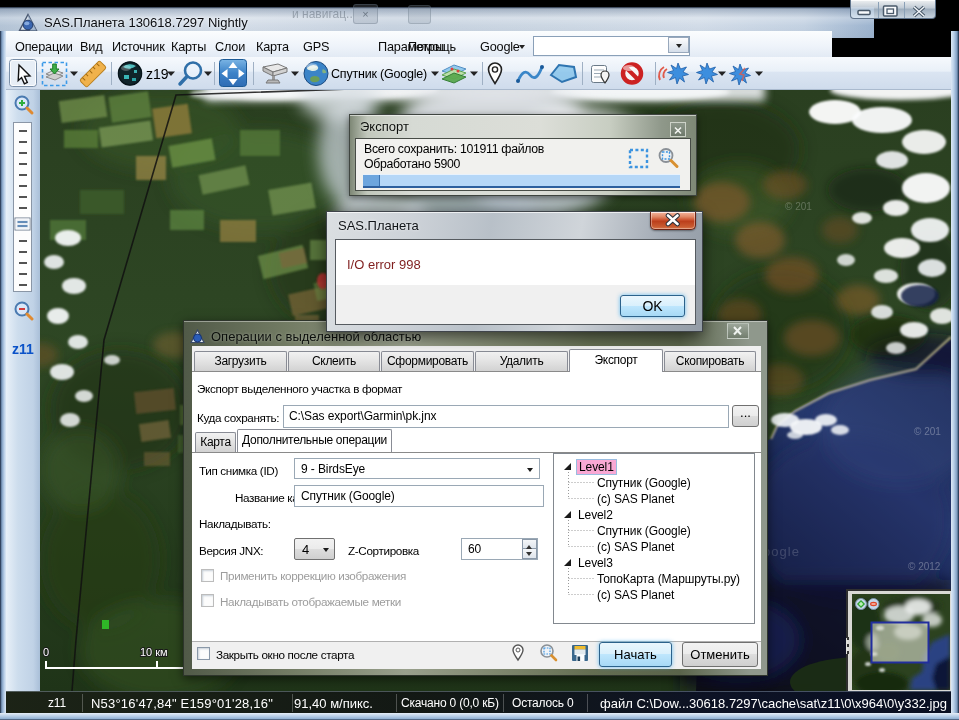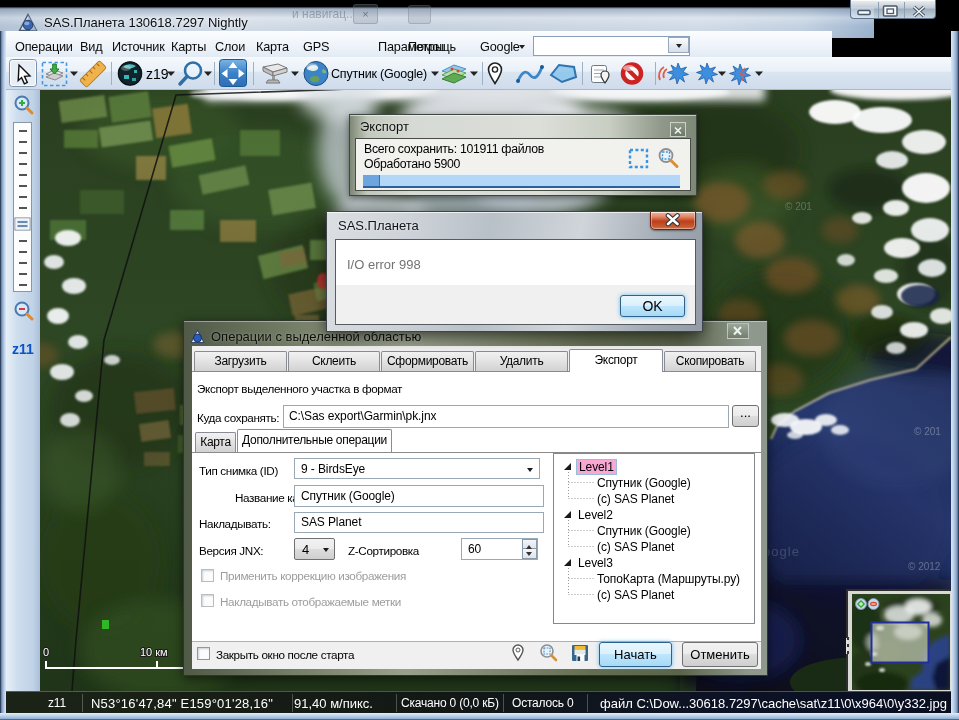--- a/index.html
+++ b/index.html
@@ -527,23 +527,20 @@
       <div class="abs lbl" style="left:7px;top:118px;">Тип снимка (ID)</div>
       <div class="abs edit" style="left:102px;top:112px;width:246px;height:21px;">
         <div class="abs" style="left:6px;top:3px;">9 - BirdsEye</div>
         <div class="abs arr" style="right:6px;top:9px;"></div>
       </div>
       <div class="abs lbl" style="left:7px;top:145px;margin-left:36px;">Название карты</div>
       <div class="abs edit" style="left:102px;top:139px;width:250px;height:22px;">
         <div class="abs" style="left:6px;top:3px;">Спутник (Google)</div>
       </div>
       <div class="abs lbl" style="left:7px;top:171px;">Накладывать:</div>
-      <div class="abs edit" style="left:102px;top:166px;width:250px;height:21px;">
-        <div class="abs" style="left:6px;top:2px;">SAS Planet</div>
-      </div>
       <div class="abs lbl" style="left:7px;top:198px;">Версия JNX:</div>
       <div class="abs" style="left:102px;top:192px;width:41px;height:22px;box-sizing:border-box;border:1px solid #707070;border-radius:2px;background:linear-gradient(180deg,#f2f2f2,#ebebeb 49%,#dddddd 50%,#cfcfcf);">
         <div class="abs" style="left:7px;top:3px;font-size:13px;">4</div>
         <div class="abs arr" style="right:5px;top:9px;"></div>
       </div>
       <div class="abs lbl" style="left:156px;top:198px;">Z-Сортировка</div>
       <div class="abs edit" style="left:269px;top:192px;width:77px;height:22px;">
         <div class="abs" style="left:6px;top:3px;">60</div>
       </div>
       <div class="abs" style="left:330px;top:193px;width:15px;height:20px;">
@@ -608,17 +605,17 @@
     <div class="abs" style="left:323px;top:0px;width:46px;height:18px;border:1px solid #6e2314;border-top:none;border-radius:0 0 5px 5px;
          background:linear-gradient(180deg,#f2b099 3%,#e08866 28%,#cc5330 46%,#bc3f1c 55%,#c85a30 85%,#d8764a 100%);
          box-shadow:inset 0 1px 0 rgba(255,255,255,.55),inset 0 0 0 1px rgba(255,255,255,.35),0 1px 2px rgba(0,0,0,.4);box-sizing:border-box;">
       <svg width="44" height="16">
         <path d="M17,3.5 L26.5,12 M26.5,3.5 L17,12" stroke="#28303a" stroke-width="4.6" stroke-linecap="round"></path>
         <path d="M17,3.5 L26.5,12 M26.5,3.5 L17,12" stroke="#ffffff" stroke-width="2.6" stroke-linecap="round"></path>
       </svg>
     </div>
     <div class="abs" style="left:8px;top:27px;width:361px;height:86px;border:1px solid #565b60;background:#f0f0f0;box-sizing:border-box;">
       <div class="abs" style="left:0;top:0;width:359px;height:45px;background:#fff;"></div>
-      <div class="abs" style="left:11px;top:17px;font-size:13px;color:#737373;">I/O error 998</div>
+      <div class="abs" style="left:11px;top:17px;font-size:13px;color:#7f1d1d;">I/O error 998</div>
       <div class="abs btn7d" style="left:284px;top:55px;width:65px;height:22px;line-height:20px;font-size:14px;">OK</div>
     </div>
   </div>
 </div>
 
 </body></html>

